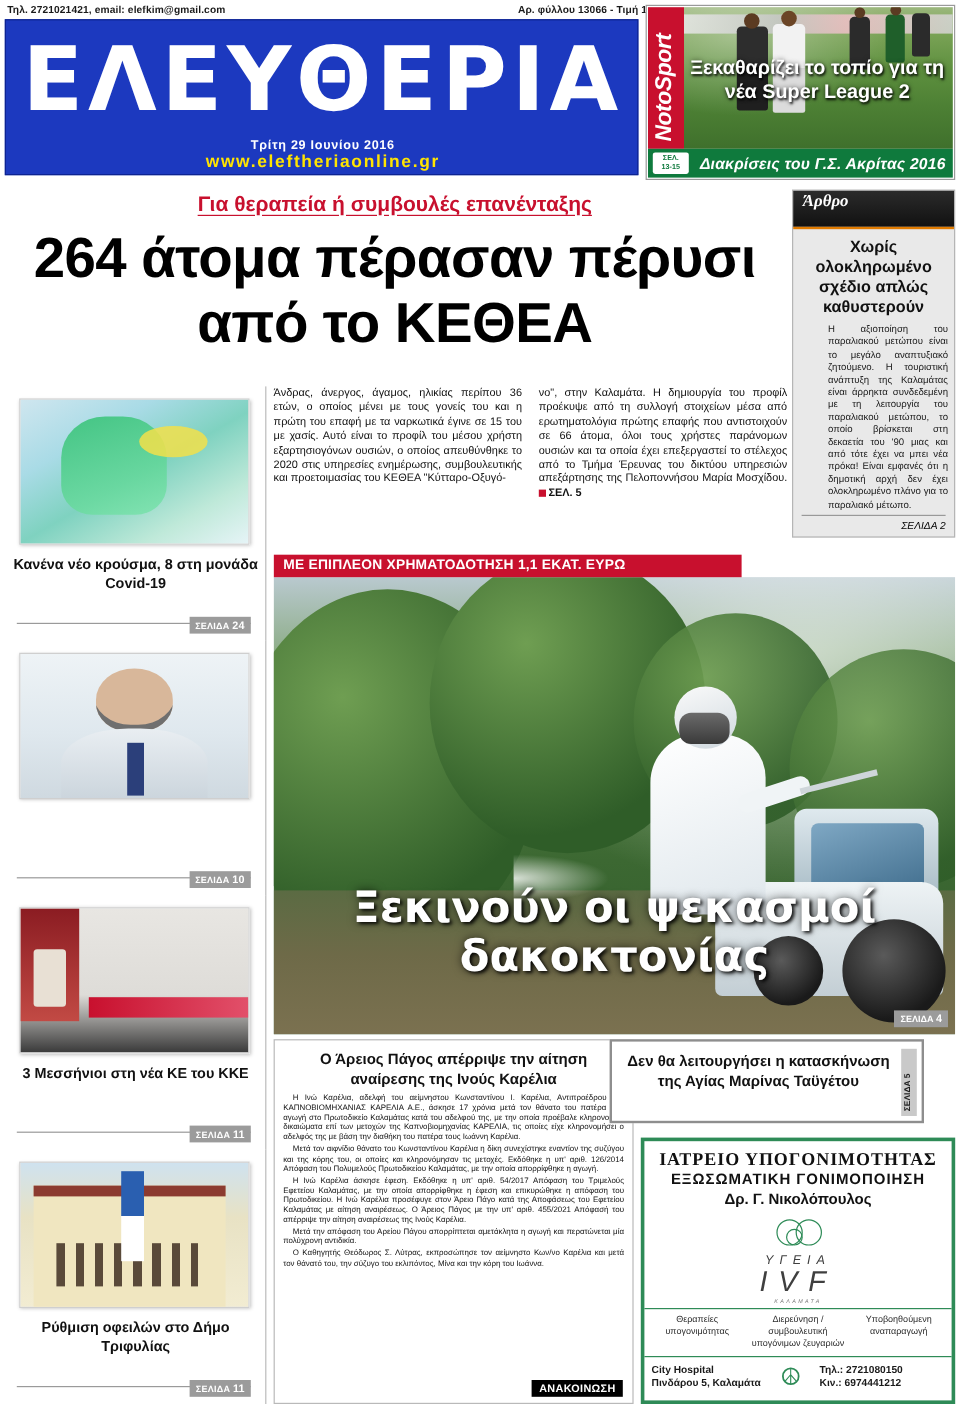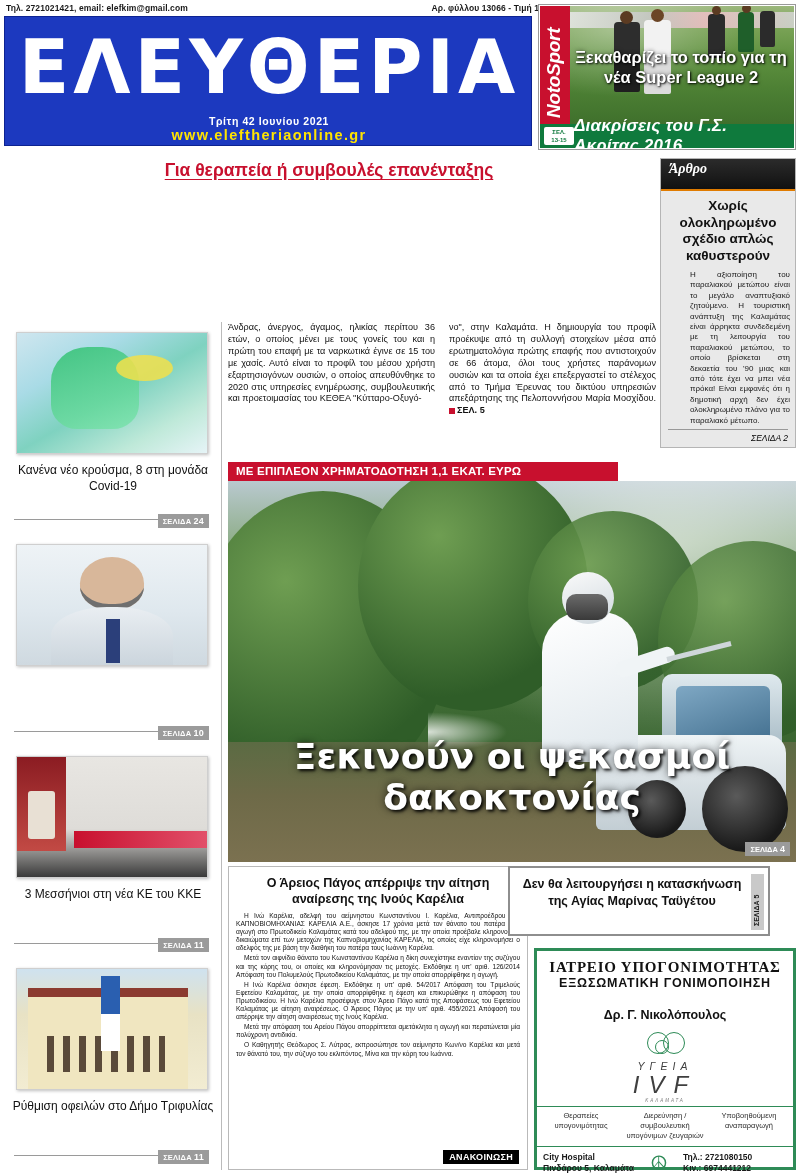--- a/index.html
+++ b/index.html
@@ -83,21 +83,21 @@
   .sport-strip {
     position: absolute; left: 1px; bottom: 1px; right: 1px; height: 24px;
     background: #0f7a3d; display: flex; align-items: center;
   }
   .sport-strip .pg {
     width: 30px; height: 18px; margin-left: 4px; background: #fff; color: #0f7a3d;
     border-radius: 2px; font-size: 6px; font-weight: bold; line-height: 8px;
     display: flex; flex-direction: column; align-items: center; justify-content: center;
   }
   .sport-strip .txt {
-    flex: 1; text-align: left; color: #fff; font-size: 17px;
+    flex: 1; text-align: right; color: #fff; font-size: 13px;
     font-weight: bold; font-style: italic; letter-spacing: .2px; padding-right: 6px;
   }
 
   
   .kicker {
     position: absolute; left: 4px; top: 160px; width: 650px; text-align: center;
     font-size: 17.5px; font-weight: bold; color: #c8102e;
     text-decoration: underline; text-underline-offset: 3px;
   }
   .headline {
@@ -139,21 +139,21 @@
 
   
   .sidebar { position: absolute; left: 4px; top: 322px; width: 218px; }
   .side-item { position: relative; width: 218px; height: 212px; border-right: 1px solid #bbb; }
   .side-photo {
     position: absolute; left: 12px; top: 10px; width: 192px; height: 122px;
     border: 1px solid #cfcfcf; box-shadow: 1px 1px 3px rgba(0,0,0,.25); overflow: hidden;
   }
   .side-cap {
     position: absolute; left: 6px; top: 140px; width: 206px; text-align: center;
-    font-size: 12px; font-weight: normal; line-height: 16px; color: #111;
+    font-size: 12px; font-weight: bold; line-height: 16px; color: #111;
   }
   .side-rule { position: absolute; left: 10px; right: 12px; bottom: 14px; border-top: 1px solid #9a9a9a; }
   .pg-badge {
     position: absolute; right: 12px; bottom: 6px; background: #9b9b9b; color: #fff;
     font-size: 7.5px; font-weight: bold; padding: 2px 5px; letter-spacing: .2px;
   }
   .pg-badge b { font-size: 9px; }
 
   
   .ph-covid { background: linear-gradient(150deg,#cfe6ef 0%,#a9dbe6 28%,#7fd2c0 52%,#bfe9d9 78%,#e6f4f7 100%); position:relative; }
@@ -259,59 +259,59 @@
   }
 
   
   .ivf {
     position: absolute; left: 534px; top: 948px; width: 262px; height: 222px;
     border: 3px solid #2e8b57; background: #fff;
   }
   .ivf-top { padding: 8px 6px 2px; text-align: center; }
   .ivf-l1 { font-size: 15px; font-weight: bold; letter-spacing: .8px; color: #111; font-family: Liberation Serif, serif; }
   .ivf-l2 { font-size: 12.5px; font-weight: bold; letter-spacing: .8px; color: #111; }
-  .ivf-l3 { font-size: 12.5px; font-weight: bold; color: #111; margin-top: 18px; }
+  .ivf-l3 { font-size: 12.5px; font-weight: bold; color: #111; margin-top: 2px; }
   .ivf-logo { text-align: center; margin-top: 6px; position: relative; height: 74px; font-style: italic; }
   .ivf-rings { height: 26px; position: relative; }
   .ivf-rings i {
     position: absolute; top: 2px; width: 22px; height: 22px; border: 1.4px solid #2e8b57;
     border-radius: 50%;
   }
   .ivf-rings i:nth-child(1) { left: 110px; }
   .ivf-rings i:nth-child(2) { left: 126px; }
   .ivf-rings i:nth-child(3) { left: 118px; top: 10px; width: 14px; height: 14px; }
   .ivf-ygeia { font-size: 10.5px; letter-spacing: 5px; color: #3f3f3f; margin-top: 4px; }
   .ivf-ivf { font-size: 24px; letter-spacing: 9px; color: #3f3f3f; line-height: 26px; }
   .ivf-sub { font-size: 4.5px; letter-spacing: 2px; color: #7a7a7a; }
   .ivf-mid {
     display: flex; border-top: 1.5px solid #2e8b57; margin-top: 2px;
     padding: 4px 2px; min-height: 40px;
   }
   .ivf-mid div { flex: 1; text-align: center; font-size: 7.5px; line-height: 10px; color: #2c2c2c; }
   .ivf-bot {
-    display: flex; align-items: center; border-top: 1.5px solid #2e8b57;
+    display: flex; align-items: flex-end; border-top: 1.5px solid #2e8b57;
     padding: 5px 6px; font-size: 8.5px; line-height: 11px; color: #1a1a1a;
   }
   .ivf-bot .addr { width: 92px; font-weight: bold; }
   .ivf-bot .mark { flex: 1; text-align: center; color: #2e8b57; font-size: 20px; line-height: 20px; }
   .ivf-bot .tel { width: 104px; font-weight: bold; text-align: left; }
 </style>
 </head>
 <body>
 
 <div class="page">
 
   <div class="topbar">
     <span>Τηλ. 2721021421, email: elefkim@gmail.com</span>
     <span class="right">Αρ. φύλλου 13066 - Τιμή 1€</span>
   </div>
 
   <div class="masthead">
     <div class="logo-word">ΕΛΕΥΘΕΡΙΑ</div>
-    <div class="mast-date">Τρίτη 42 Ιουνίου 2021</div>
+    <div class="mast-date">Τρίτη 29 Ιουνίου 2016</div>
     <div class="mast-url">www.eleftheriaonline.gr</div>
   </div>
 
   <div class="sportbox">
     <div class="sport-logo">
       <span>NotoSport</span>
     </div>
     <div class="sport-photo">
       <div class="sp-strip"></div>
       <div class="sp-player sp-p1"></div>
@@ -324,20 +324,21 @@
     <div class="sport-strip">
       <div class="pg">
         <span>ΣΕΛ.</span>
         <span>13-15</span>
       </div>
       <div class="txt">Διακρίσεις του Γ.Σ. Ακρίτας 2016</div>
     </div>
   </div>
 
   <div class="kicker">Για θεραπεία ή συμβουλές επανένταξης</div>
+  <div class="headline">264 άτομα πέρασαν πέρυσι από το ΚΕΘΕΑ</div>
 
   <div class="leadwrap">
     <div class="leadcol">Άνδρας, άνεργος, άγαμος, ηλικίας περίπου 36 ετών, ο οποίος μένει με τους γονείς του και η πρώτη του επαφή με τα ναρκωτικά έγινε σε 15 του με χασίς. Αυτό είναι το προφίλ του μέσου χρήστη εξαρτησιογόνων ουσιών, ο οποίος απευθύνθηκε το 2020 στις υπηρεσίες ενημέρωσης, συμβουλευτικής και προετοιμασίας του ΚΕΘΕΑ "Κύτταρο-Οξυγό-</div>
     <div class="leadcol">
       <span>νο", στην Καλαμάτα. Η δημιουργία του προφίλ προέκυψε από τη συλλογή στοιχείων μέσα από ερωτηματολόγια πρώτης επαφής που αντιστοιχούν σε 66 άτομα, όλοι τους χρήστες παράνομων ουσιών και τα οποία έχει επεξεργαστεί το στέλεχος από το Τμήμα Έρευνας του δικτύου υπηρεσιών απεξάρτησης της Πελοποννήσου Μαρία Μοσχίδου.</span>
       <span class="sel-inline"><i class="sel-sq"></i><span>ΣΕΛ. 5</span></span>
     </div>
   </div>
 
   <div class="arthro">

